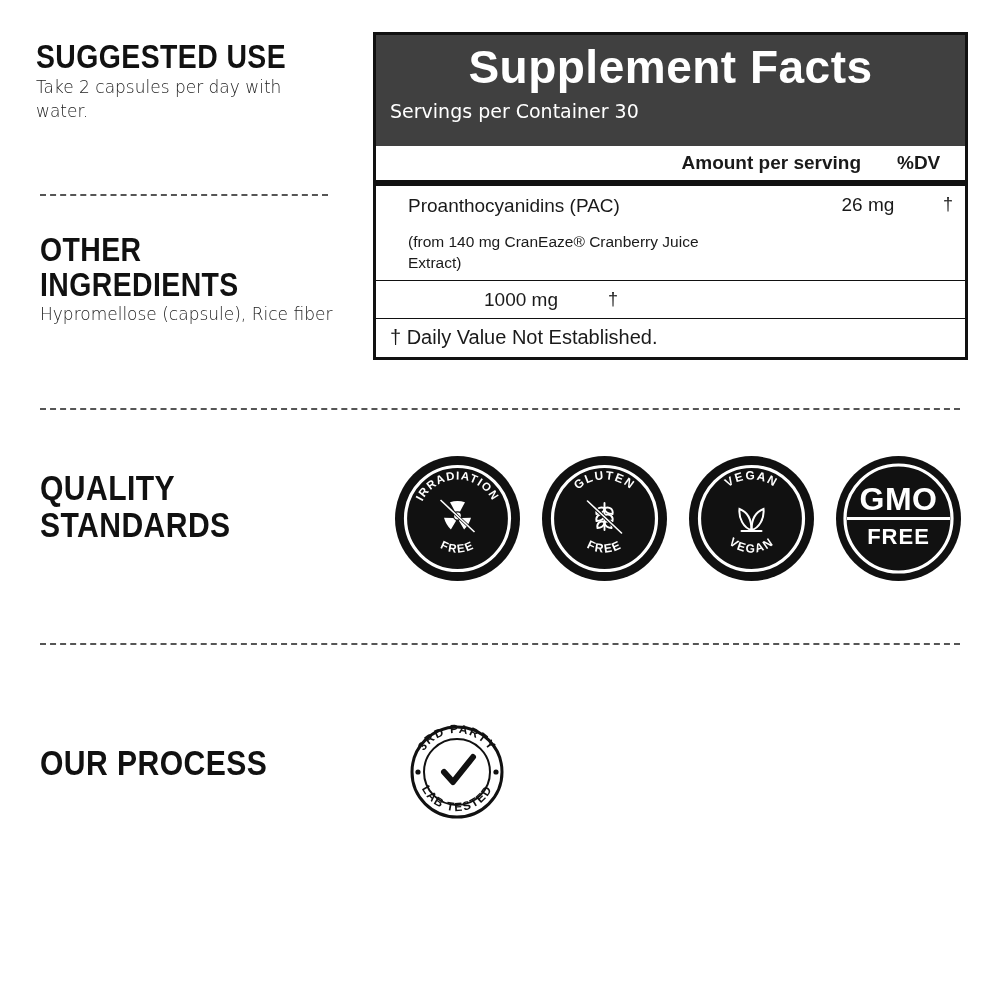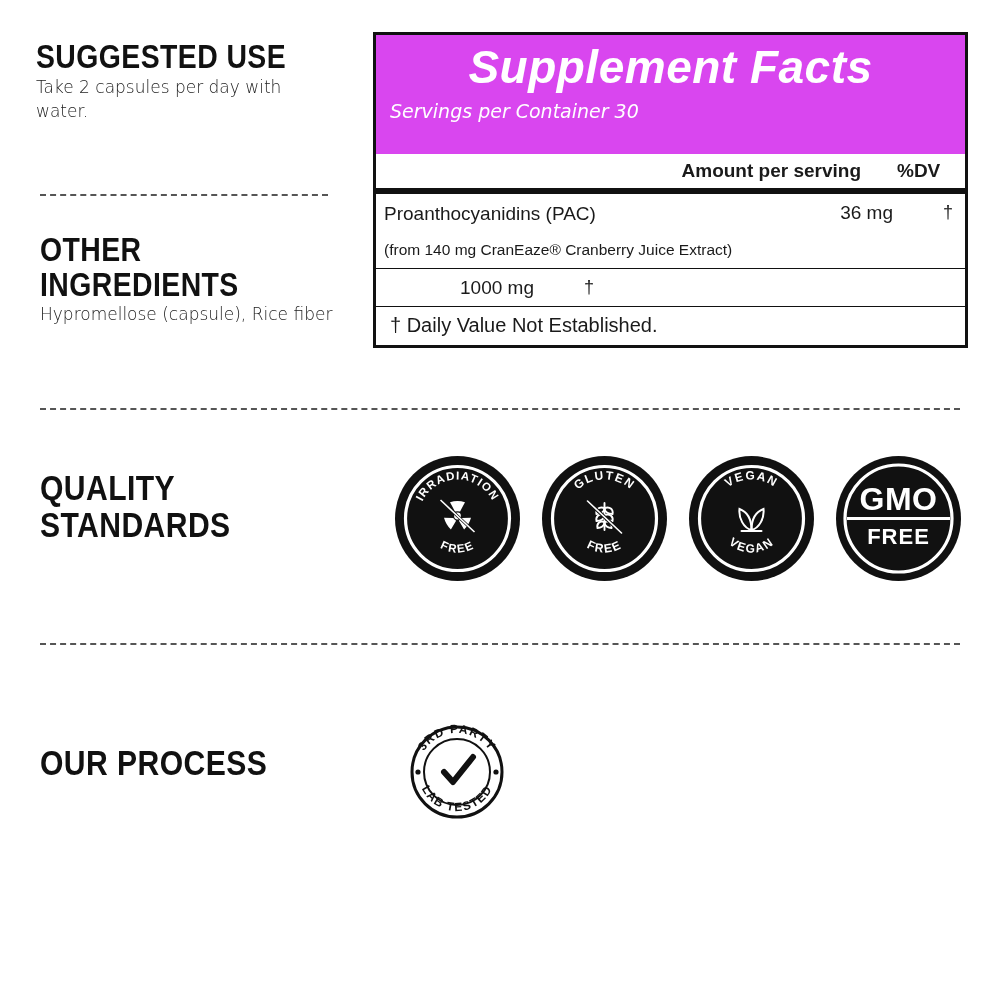--- a/index.html
+++ b/index.html
@@ -66,24 +66,23 @@
   .sf-panel {
     position: absolute;
     left: 373px;
     top: 32px;
     width: 595px;
     border: 3px solid #111;
     box-sizing: border-box;
     background: #fff;
   }
   .sf-header {
-    background: #d946ef;
+    background: #404040;
     color: #fff;
-    padding: 8px 14px 28px 14px;
-    font-style: italic;
+    padding: 8px 14px 20px 14px;
   }
   .sf-title {
     font-family: "Liberation Sans Narrow", "Liberation Sans", sans-serif;
     font-weight: 700;
     font-size: 46px;
     text-align: center;
     letter-spacing: 0.5px;
     line-height: 1.05;
     margin: 0 0 6px 0;
   }
@@ -100,21 +99,21 @@
     border-bottom: 6px solid #111;
     font-weight: 700;
     font-size: 19px;
   }
   .sf-amount-label { margin-right: 36px; }
   .sf-dv-label { width: 56px; }
 
   .sf-row {
     display: flex;
     align-items: flex-start;
-    padding: 8px 12px 7px 8px;
+    padding: 8px 12px 7px 32px;
     border-bottom: 1px solid #111;
   }
   .sf-row .name {
     flex: 1 1 auto;
     font-size: 19px;
     line-height: 1.3;
   }
   .sf-row .sub {
     display: block;
     font-size: 15.5px;
@@ -211,21 +210,21 @@
   <div class="sf-amount-row">
     <div class="sf-amount-label">Amount per serving</div>
     <div class="sf-dv-label">%DV</div>
   </div>
 
   <div class="sf-row">
     <div class="name">
       <span>Proanthocyanidins (PAC)</span>
       <span class="sub">(from 140 mg CranEaze® Cranberry Juice Extract)</span>
     </div>
-    <div class="amt">36 mg</div>
+    <div class="amt">26 mg</div>
     <div class="dv">†</div>
   </div>
 
   <div class="sf-row">
     <div class="amt">1000 mg</div>
     <div class="dv">†</div>
   </div>
 
   <div class="sf-footnote">† Daily Value Not Established.</div>
 </div>

